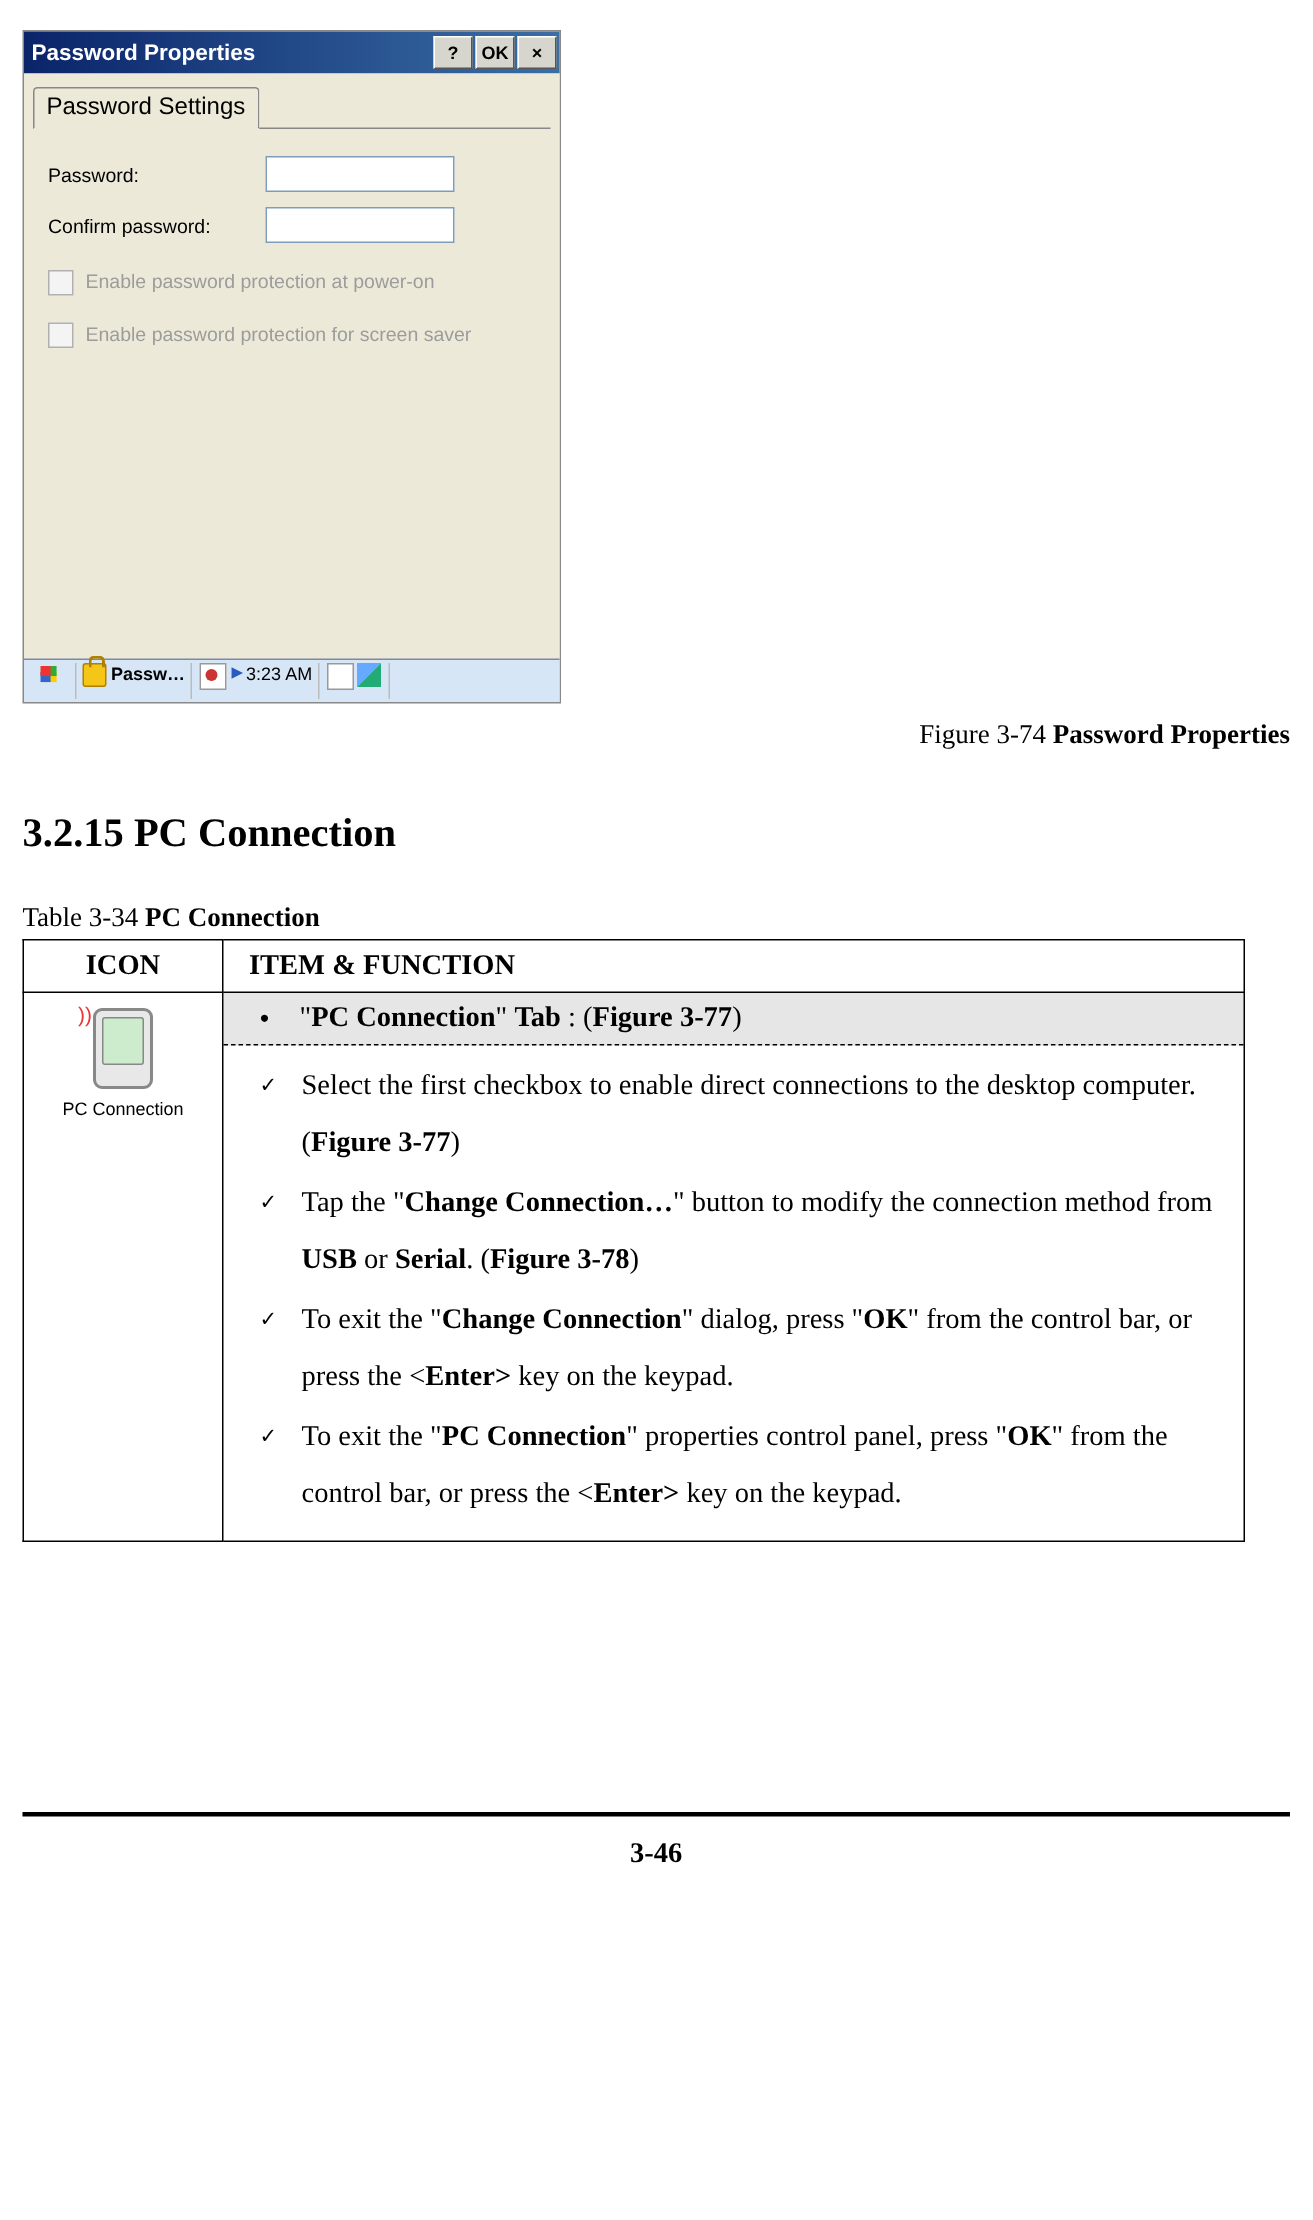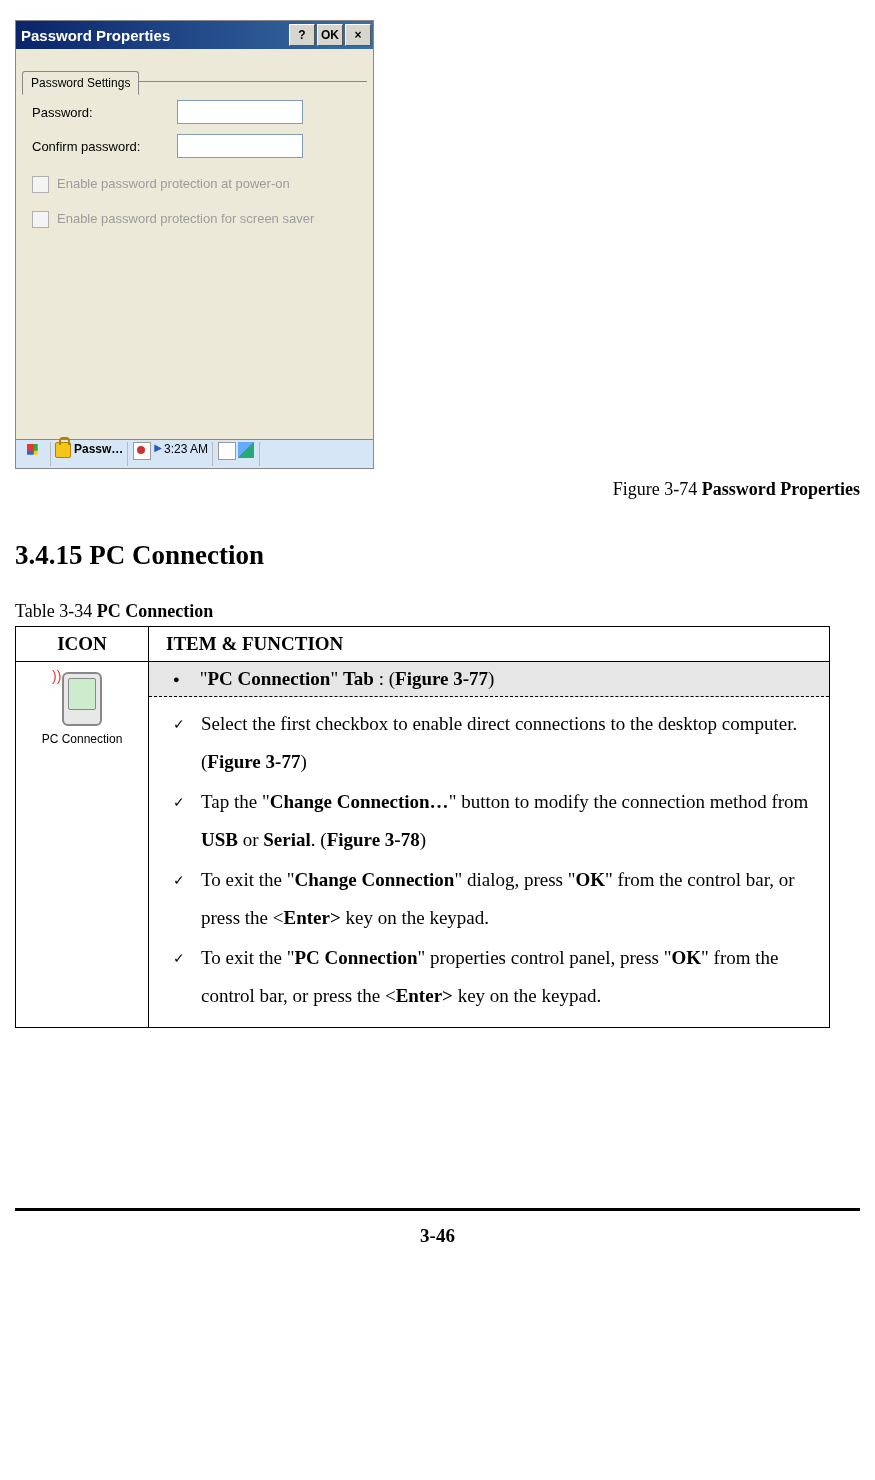--- a/index.html
+++ b/index.html
@@ -53,24 +53,24 @@
     height: 370px;
     font-family: Tahoma, sans-serif;
     font-size: 13px;
     color: #000;
   }
   .tab-row { display: flex; border-bottom: 1px solid #888; margin-bottom: 18px; }
   .tab {
     background: #ece9d8;
     border: 1px solid #888;
     border-bottom: 1px solid #ece9d8;
-    position: relative; top: 14px;
+    position: relative; top: 1px;
     padding: 4px 8px;
     border-radius: 3px 3px 0 0;
-    font-size: 12px;
+    font-size: 16px;
   }
   .form-row { display: flex; align-items: center; margin: 10px 10px; }
   .form-row label.fld { width: 145px; }
   .form-row input.txt {
     width: 120px; height: 20px;
     border: 1px solid #7f9db9;
     background: #fff;
   }
   .chk-row { display: flex; align-items: flex-start; margin: 18px 10px; color: #9c9c9c; }
   .chk-row .box {
@@ -185,21 +185,21 @@
       <span class="mini-ico"></span>
       <span class="mini-ico stack"></span>
     </div>
   </div>
 </div>
 
 <div class="figure-caption">
   <span>Figure 3-74 </span><span class="bold">Password Properties</span>
 </div>
 
-<h2 class="section-head">3.4.15 PC Connection</h2>
+<h2 class="section-head">3.2.15 PC Connection</h2>
 
 <div class="table-caption">
   <span>Table 3-34 </span><span class="bold">PC Connection</span>
 </div>
 
 <table class="doc-table">
   <tbody>
       <tr>
     <td class="hdr-cell">ICON</td>
     <td class="hdr-cell left">ITEM &amp; FUNCTION</td>

